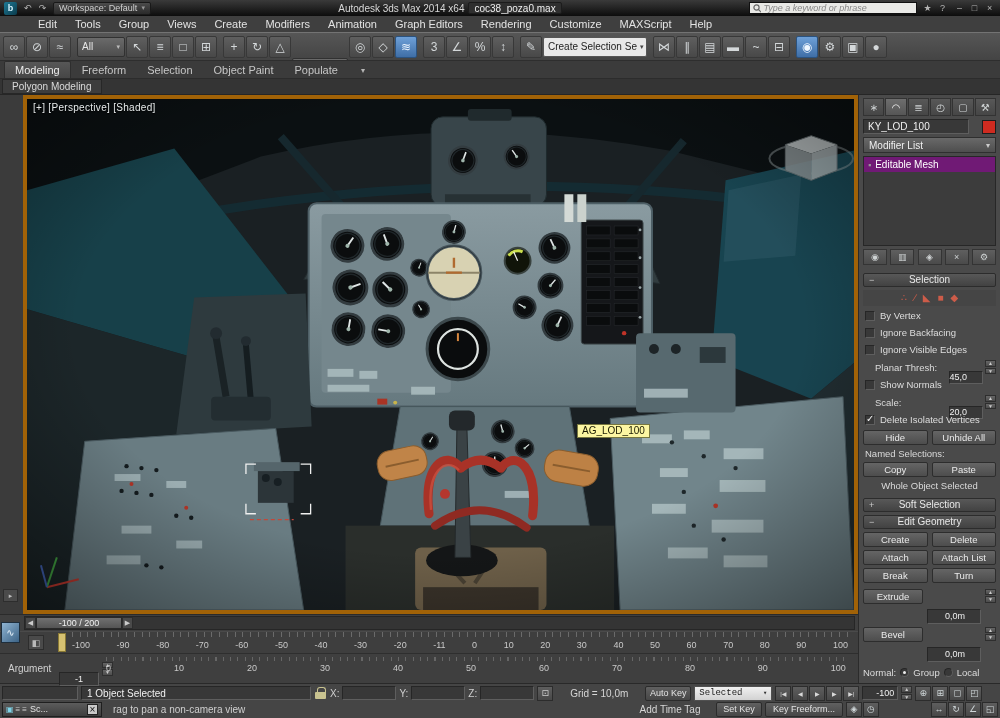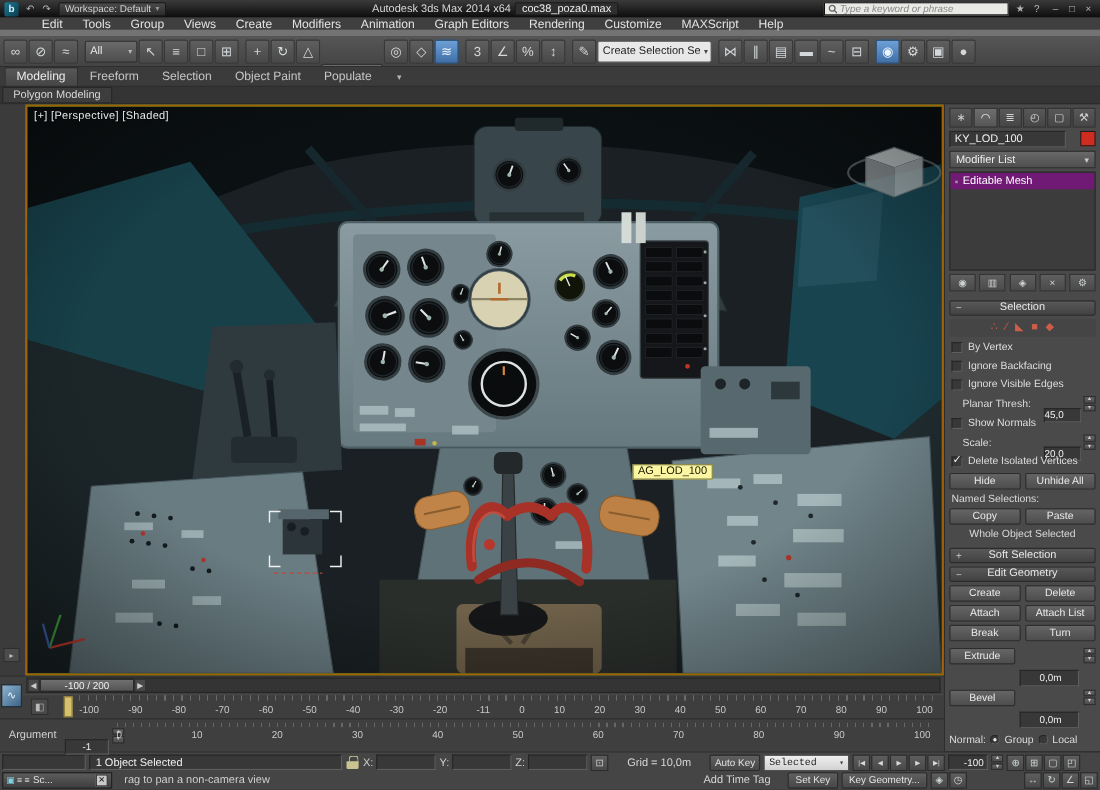--- a/index.html
+++ b/index.html
@@ -15,21 +15,21 @@
   .ws{background:linear-gradient(#4b4b4b,#2a2a2a);border:1px solid #191919;border-radius:2px;padding:0 5px;height:13px;display:flex;align-items:center;gap:4px;font-size:9px;color:#d0d0d0;}
   .ws::after{content:"▾";font-size:7px;color:#999;}
   .grow{flex:1;}
   .apptitle{color:#d8d8d8;font-size:10px;}
   .filetitle{color:#eee;background:#2f2f2f;border:1px solid #1c1c1c;border-radius:2px;padding:0 5px;height:12px;line-height:11px;font-size:10px;}
   .searchwrap{display:flex;align-items:center;gap:2px;background:#e9e9e6;border:1px solid #101010;height:12px;padding:0 3px;width:168px;}
   .searchwrap input{border:none;outline:none;background:transparent;font-size:9px;width:100%;font-family:inherit;color:#333;}
   .searchwrap input::placeholder{color:#888;font-style:italic;}
 
   
-  .menubar{height:17px;background:#3f3f3f;display:flex;align-items:center;font-size:11px;color:#e3e3e3;padding-left:30px;gap:2px;border-bottom:6px solid #737373;flex:none;}
+  .menubar{height:17px;background:#3f3f3f;display:flex;align-items:center;font-size:11px;color:#e3e3e3;padding-left:30px;gap:2px;border-bottom:1px solid #737373;flex:none;}
   .menu-item{padding:1px 8px;white-space:nowrap;cursor:default;}
 
   
   .toolbar{height:28px;background:linear-gradient(#565656,#444);display:flex;align-items:center;padding:0 3px;gap:1px;border-bottom:1px solid #2e2e2e;flex:none;overflow:hidden;}
   .tgroup{display:flex;gap:1px;}
   .ti{width:22px;height:22px;display:flex;align-items:center;justify-content:center;font-size:12px;color:#d4d8da;background:linear-gradient(#5f5f5f,#484848);border:1px solid #383838;border-radius:2px;flex:none;overflow:hidden;}
   .ti.hl{background:linear-gradient(#6ea0d8,#3f6ea6);border-color:#2b5380;color:#eef6ff;}
   .tsep{width:4px;flex:none;}
   .tdd{height:20px;background:linear-gradient(#6a6a6a,#4e4e4e);border:1px solid #313131;border-radius:2px;font-size:10px;color:#e8e8e8;display:flex;align-items:center;justify-content:space-between;padding:0 4px;gap:3px;flex:none;white-space:nowrap;overflow:hidden;}
   .tdd::after{content:"▾";font-size:7px;color:#bbb;}
@@ -44,21 +44,21 @@
   .rarrow{margin-left:6px;color:#b5b5b5;font-size:8px;padding:0 6px 3px;}
   .subbar{height:16px;background:#343434;display:flex;align-items:center;padding-left:2px;border-bottom:1px solid #262626;flex:none;}
   .subtab{font-size:10px;color:#dadada;background:#3d3d3d;border:1px solid #272727;padding:0 9px;height:15px;line-height:14px;}
 
   
   .main{display:flex;height:588px;flex:none;}
   .leftcol{width:858px;display:flex;flex-direction:column;background:#3d3d3d;position:relative;flex:none;}
   .vprow{display:flex;height:519px;flex:none;}
   .strip{width:23px;background:#3b3b3b;position:relative;flex:none;}
   .strip-btn{position:absolute;bottom:12px;left:3px;width:15px;height:13px;background:#4b4b4b;border:1px solid #2d2d2d;color:#bdbdbd;font-size:7px;display:flex;align-items:center;justify-content:center;}
-  .viewport{width:835px;height:519px;border:2px solid #a16207;background:#15803d;position:relative;flex:none;}
+  .viewport{width:835px;height:519px;border:4px solid #a16207;background:#b91c1c;position:relative;flex:none;}
   svg.scene{display:block;width:100%;height:100%;}
   .vplabel{position:absolute;top:3px;left:6px;font-size:10px;color:#e6eaeb;letter-spacing:.3px;text-shadow:0 1px 1px #000;}
   .vtt{position:absolute;left:550px;top:325px;background:#fcf6a2;border:1px solid #77773f;color:#1a1a00;font-size:10px;line-height:12px;padding:0 4px;white-space:nowrap;}
 
   
   .tsrow{height:17px;background:#3f3f3f;display:flex;align-items:center;padding:1px 3px 1px 24px;border-top:1px solid #2b2b2b;flex:none;}
   .tstrack{flex:1;height:14px;background:#343434;border:1px solid #262626;display:flex;align-items:center;}
   .tsbtn{width:11px;height:12px;font-size:7px;color:#ccc;display:flex;align-items:center;justify-content:center;background:#4a4a4a;border:1px solid #2d2d2d;flex:none;}
   .tsthumb{width:86px;height:12px;background:linear-gradient(#707070,#545454);border:1px solid #292929;color:#f0f0f0;font-size:9px;display:flex;align-items:center;justify-content:center;flex:none;}
 
@@ -81,21 +81,21 @@
   .sp{display:flex;flex-direction:column;width:11px;height:14px;gap:1px;flex:none;}
   .sp i{flex:1;background:linear-gradient(#666,#4c4c4c);border:1px solid #2e2e2e;font-style:normal;font-size:5px;line-height:4px;color:#ccc;text-align:center;overflow:hidden;}
   .sp i.u::after{content:"▲";}
   .sp i.d::after{content:"▼";}
 
   
   .cp{width:142px;background:#4a4a4a;display:flex;flex-direction:column;padding:3px 4px;gap:3px;font-size:10px;color:#dcdcdc;border-left:1px solid #2b2b2b;flex:none;overflow:hidden;}
   .cp-tabs{display:flex;gap:1px;height:18px;flex:none;}
   .cp-tab{flex:1;display:flex;align-items:center;justify-content:center;font-size:10px;color:#cfd3d4;background:linear-gradient(#585858,#464646);border:1px solid #333;}
   .cp-tab.active{background:linear-gradient(#6e6e6e,#565656);color:#fff;}
-  .namerow{display:flex;gap:13px;align-items:flex-start;flex:none;}
+  .namerow{display:flex;gap:13px;align-items:flex-end;flex:none;}
   .namefld{flex:1;height:15px;padding:0 4px;font-size:10px;display:flex;align-items:center;}
   .swatch{width:14px;height:14px;background:#cf2b20;border:1px solid #1d1d1d;flex:none;}
   .modlist{height:16px;display:flex;align-items:center;justify-content:space-between;background:linear-gradient(#696969,#4e4e4e);border:1px solid #2f2f2f;padding:0 5px;font-size:10px;color:#f0f0f0;flex:none;}
   .modlist::after{content:"▾";font-size:8px;color:#ccc;}
   .stack{height:90px;background:#3c3c3c;border:1px solid #272727;flex:none;overflow:hidden;}
   .stack-item{display:flex;align-items:center;gap:4px;height:15px;padding:0 4px;color:#e6e6e6;}
   .stack-item::before{content:"▪";color:#9a9a9a;font-size:9px;}
   .stack-item.selected{background:#701a75;color:#fff;}
   .stack-tools{display:flex;justify-content:space-between;flex:none;}
   .st-btn{width:24px;height:16px;font-size:9px;color:#cfd3d4;background:linear-gradient(#5f5f5f,#4a4a4a);border:1px solid #343434;display:flex;align-items:center;justify-content:center;}
@@ -734,21 +734,21 @@
             <span class="mi teal">▣</span>
             <span class="mi">≡</span>
             <span class="mi">≡</span>
           </span>
         <span class="mwtitle">Sc...</span>
         <span class="mwclose">×</span>
       </span>
       <span class="prompt">rag to pan a non-camera view</span>
       <span class="addtag">Add Time Tag</span>
       <span class="skbtn w46">Set Key</span>
-      <span class="skbtn w78">Key Geometry...</span>
+      <span class="skbtn w78">Key Freeform...</span>
       <span class="iconcell">
           <span class="navb">◈</span>
           <span class="navb">◷</span>
         </span>
       <span class="blank46"></span>
       <span class="navc">
           <span class="navb">↔</span>
           <span class="navb">↻</span>
           <span class="navb">∠</span>
           <span class="navb">◱</span>

